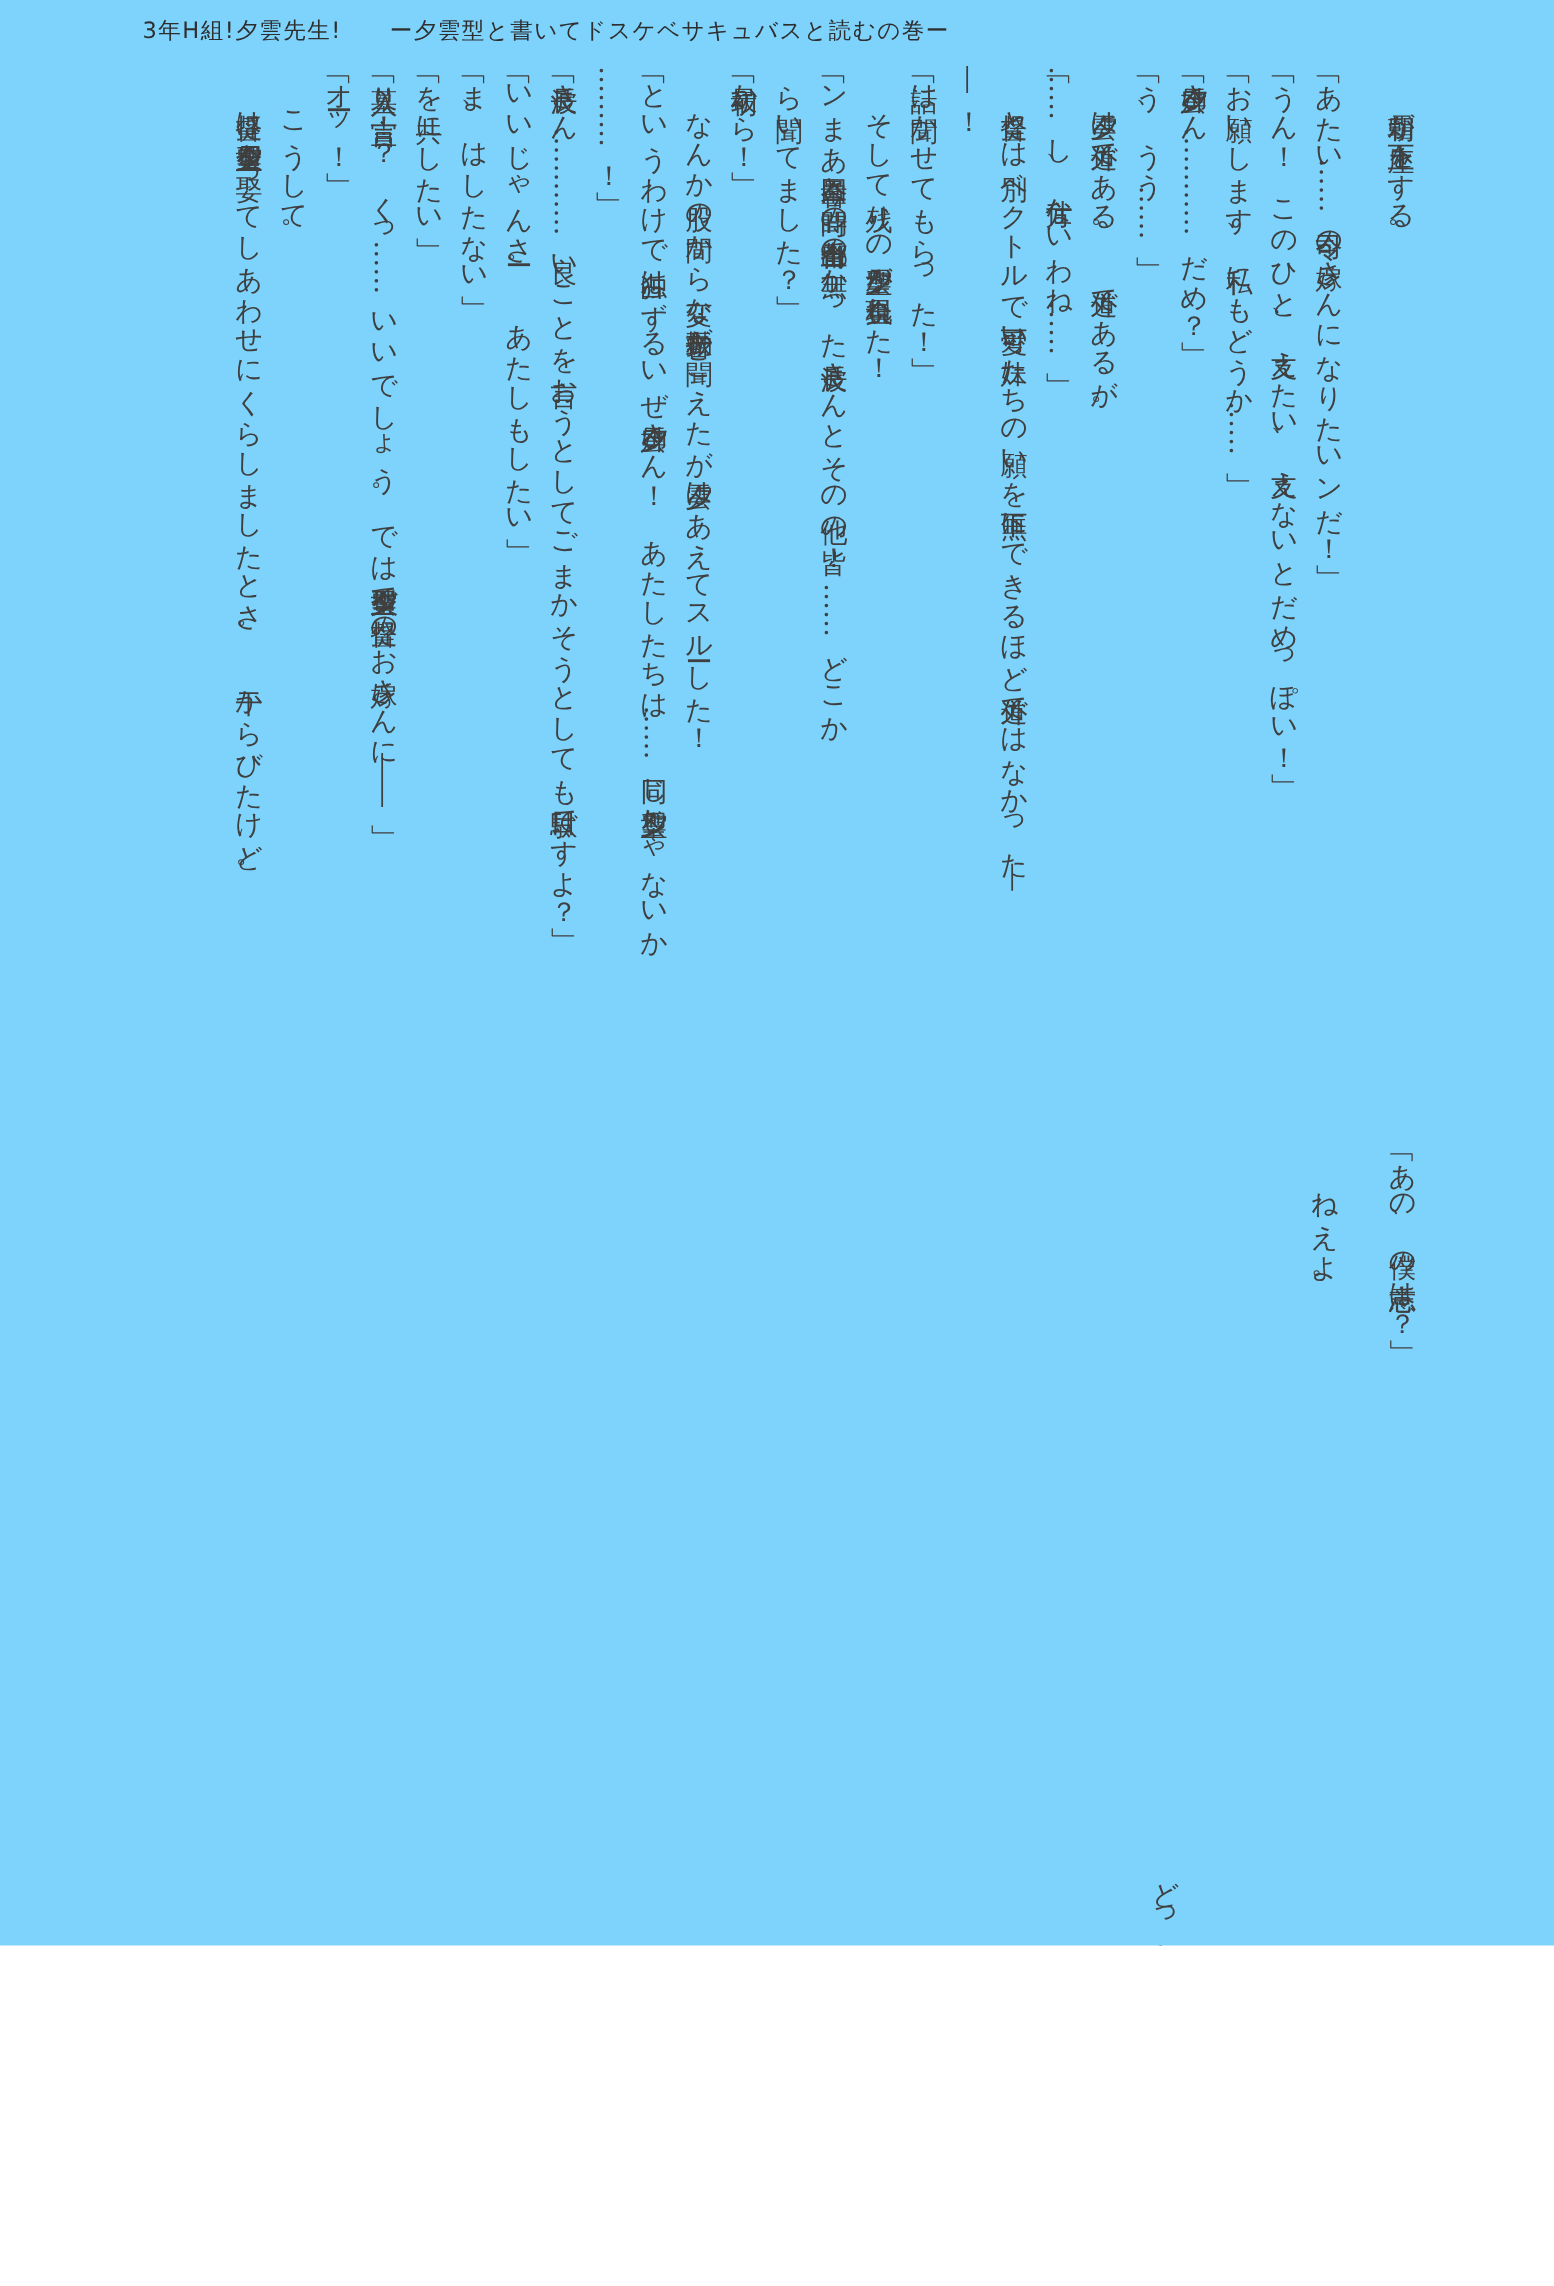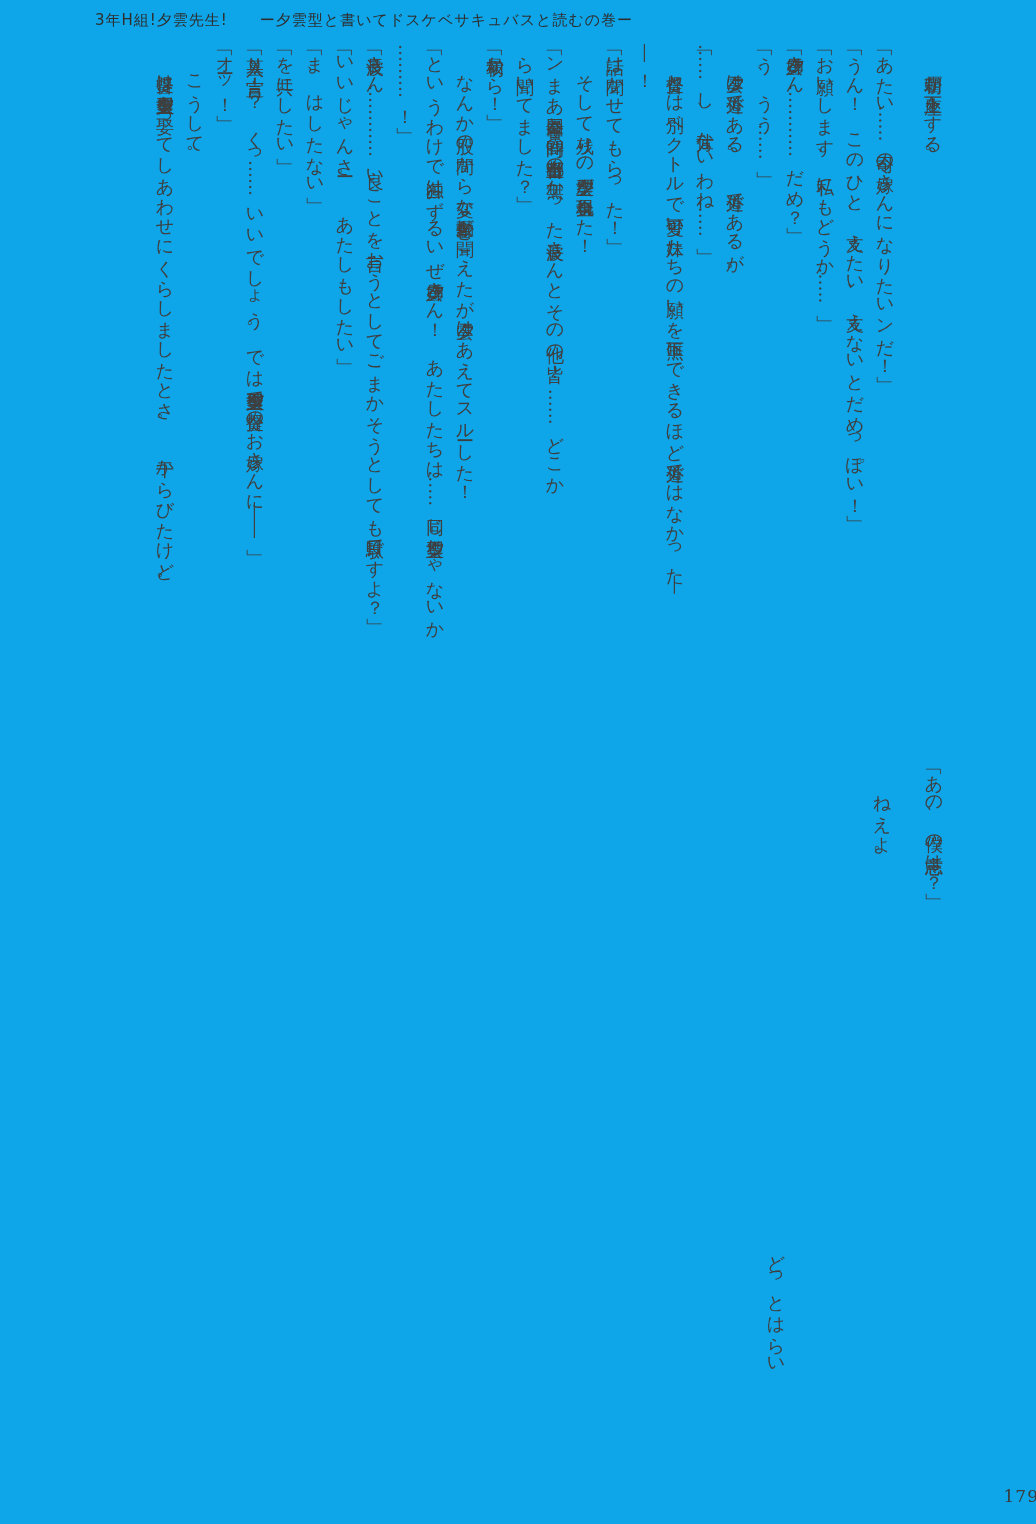--- a/index.html
+++ b/index.html
@@ -1,20 +1,20 @@
 <!DOCTYPE html>
 <html><head>
 <meta charset="utf-8">
 <style>
   html,body { margin:0; padding:0; }
   .page {
     position: relative;
     width: 1036px;
-    height: 1524px;
-    background: #0ea5e9;
+    height: 1297px;
+    background: #7dd3fc;
     overflow: hidden;
     font-family: "DejaVu Serif", "Liberation Serif", serif;
     color: #3f3f3f;
   }
   .header-title {
     position: absolute;
     left: 95px;
     top: 11px;
     font-family: "DejaVu Sans", "Liberation Sans", sans-serif;
     font-size: 15px;

